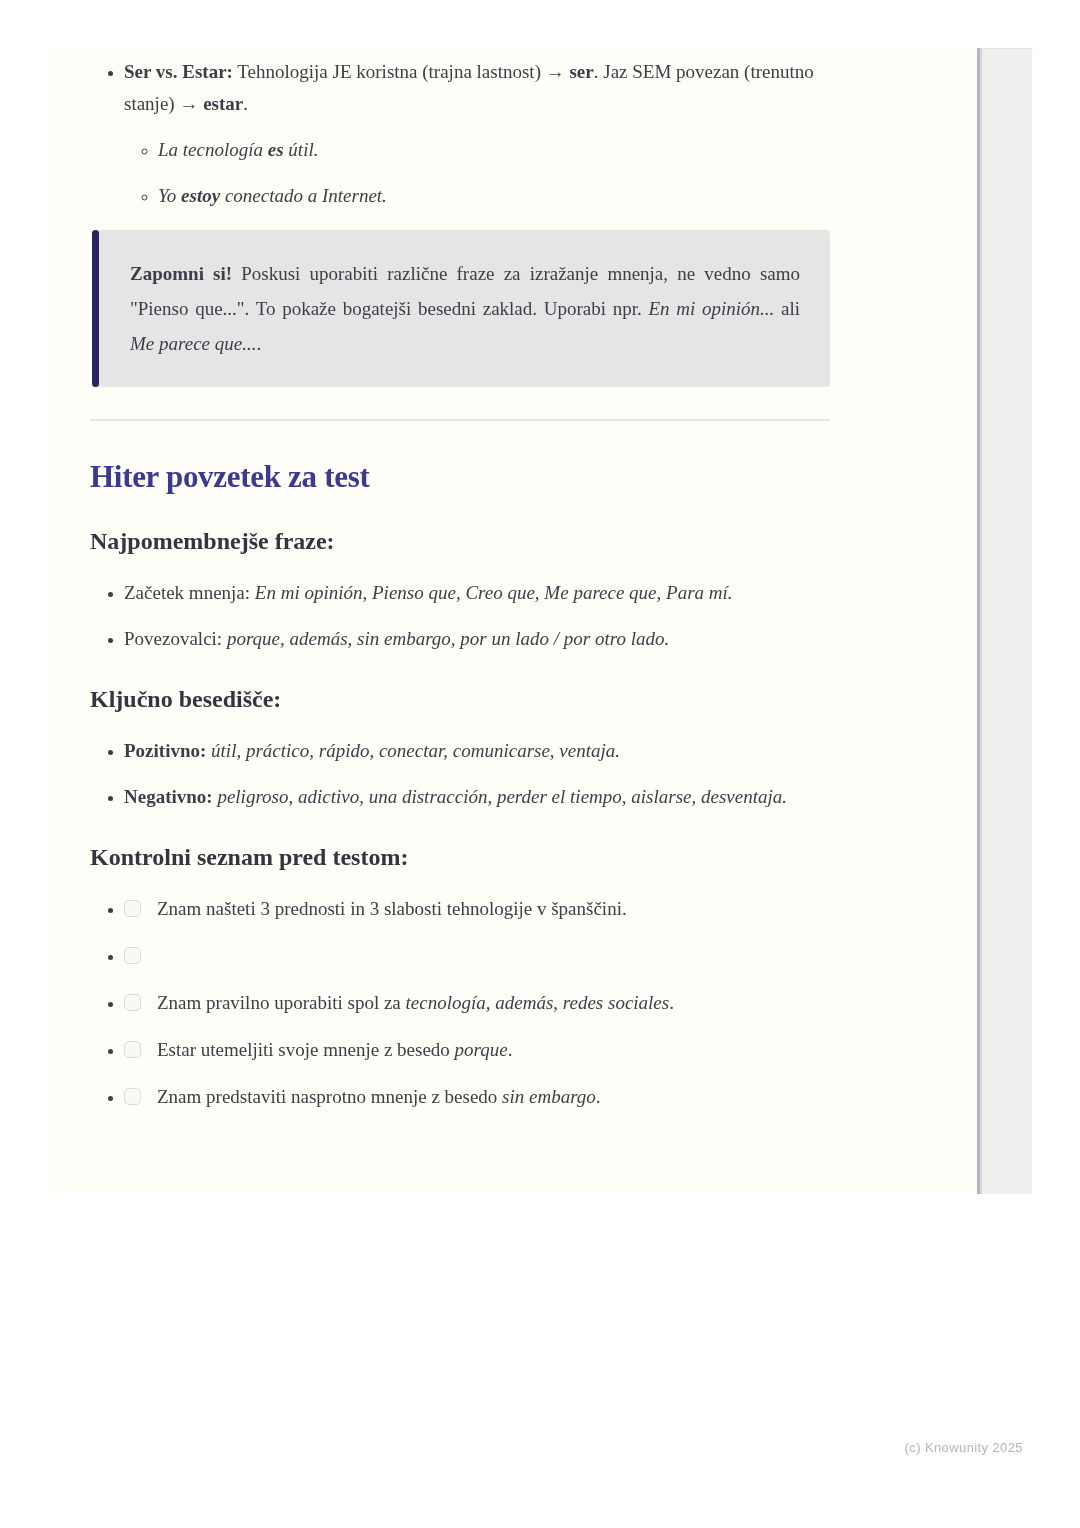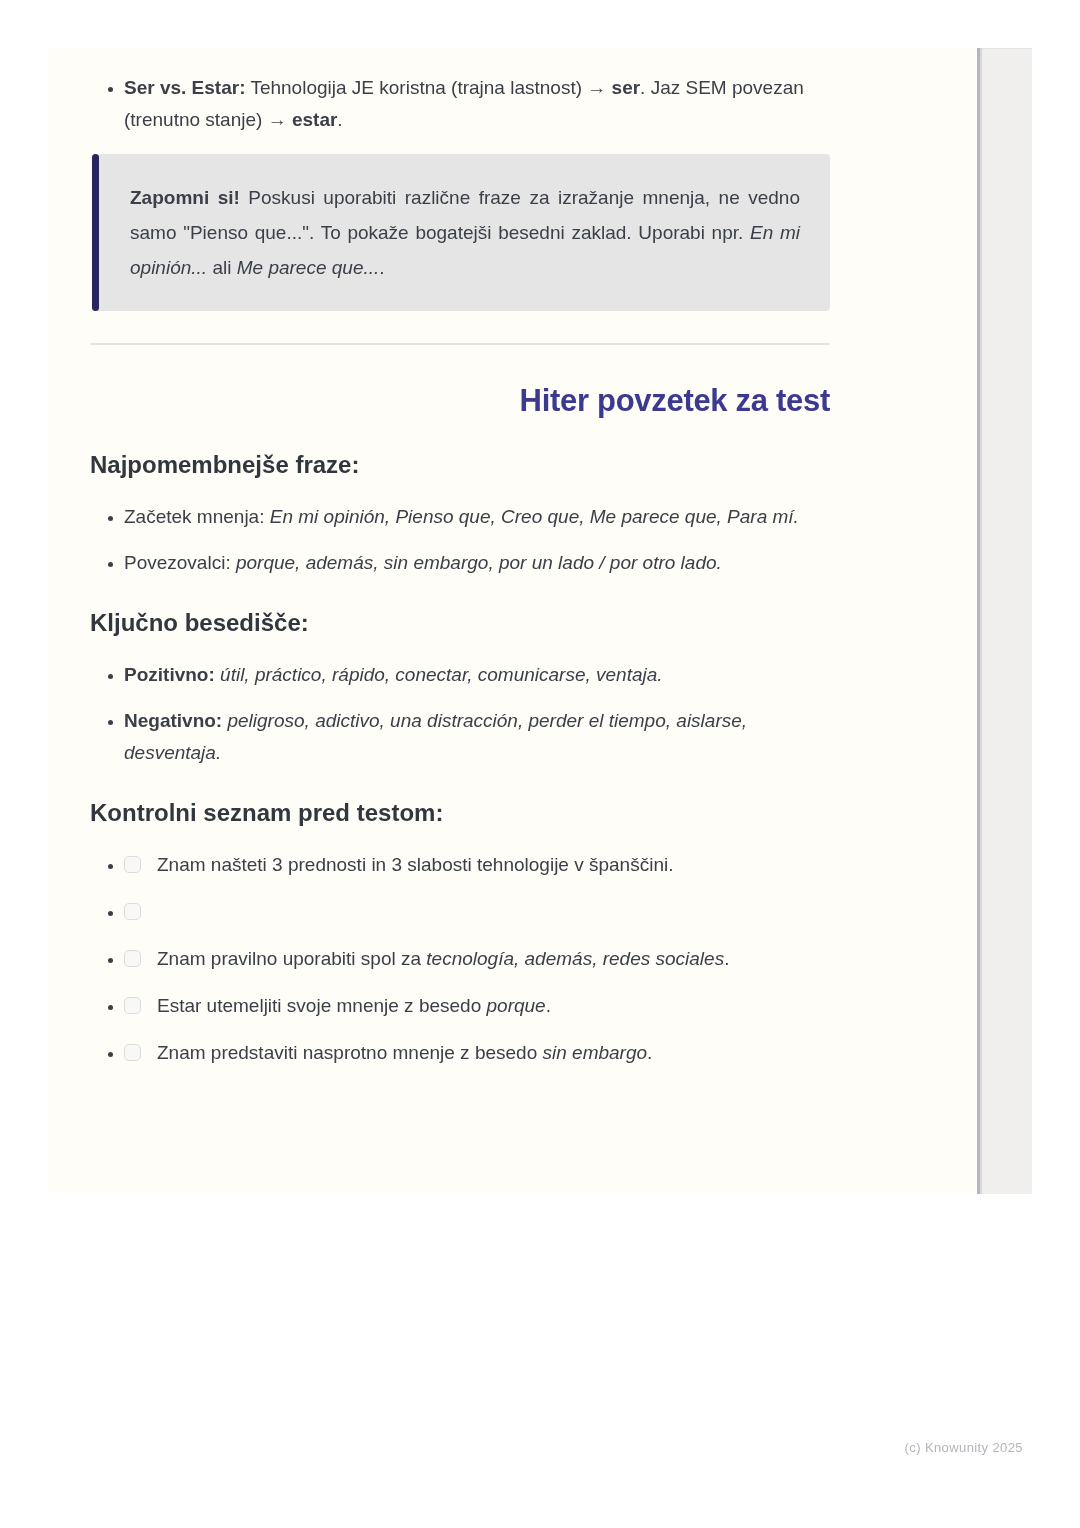--- a/index.html
+++ b/index.html
@@ -14,25 +14,26 @@
 
   
   .page {
     position: absolute;
     left: 48px; top: 48px;
     width: 929px; height: 1145px;
     background: #fffdf7;
   }
   .content {
     position: absolute;
-    left: 42px; top: 24px;
+    left: 42px; top: 8px;
     width: 740px;
     color: #3a3f48;
     font-size: 19px;
     line-height: 32px;
+    font-family: Liberation Serif, serif;
   }
 
   ul { margin: 0; padding-left: 34px; list-style: disc; }
   li { margin-bottom: 14px; }
   li::marker { color: #3a3f48; font-size: 16px; }
   ul.sublist { list-style: circle; margin-top: 14px; padding-left: 34px; }
   ul.sublist li { font-style: italic; margin-bottom: 14px; }
 
   .b  { font-weight: 700; }
   .i  { font-style: italic; }
@@ -66,21 +67,20 @@
     margin: 32px 0 0 0;
   }
 
   h1.summary {
     color: #3b3a90;
     font-size: 31px;
     line-height: 40px;
     font-weight: 700;
     letter-spacing: -0.3px;
     margin: 36px 0 0 0;
-    text-align: right;
   }
   h3.subhead {
     font-size: 24px;
     line-height: 28px;
     color: #31363f;
     font-weight: 700;
     margin: 30px 0 0 0;
   }
   ul.block { margin-top: 22px; }
 
@@ -122,20 +122,24 @@
 </style>
 </head>
 <body>
 
 <div class="page">
   <div class="content">
 
     <ul class="toplist">
       <li>
         <span class="b">Ser vs. Estar:</span><span> Tehnologija JE koristna (trajna lastnost) → </span><span class="b">ser</span><span>. Jaz SEM povezan (trenutno stanje) → </span><span class="b">estar</span><span>.</span>
+        <ul class="sublist">
+          <li><span class="i">La tecnología </span><span class="bi">es</span><span class="i"> útil.</span></li>
+          <li><span class="i">Yo </span><span class="bi">estoy</span><span class="i"> conectado a Internet.</span></li>
+        </ul>
       </li>
     </ul>
 
     <div class="callout">
       <p><span class="b">Zapomni si!</span><span> Poskusi uporabiti različne fraze za izražanje mnenja, ne vedno samo "Pienso que...". To pokaže bogatejši besedni zaklad. Uporabi npr. </span><span class="i">En mi opinión...</span><span> ali </span><span class="i">Me parece que...</span><span>.</span></p>
     </div>
 
     <hr class="divider">
 
     <h1 class="summary">Hiter povzetek za test</h1>

